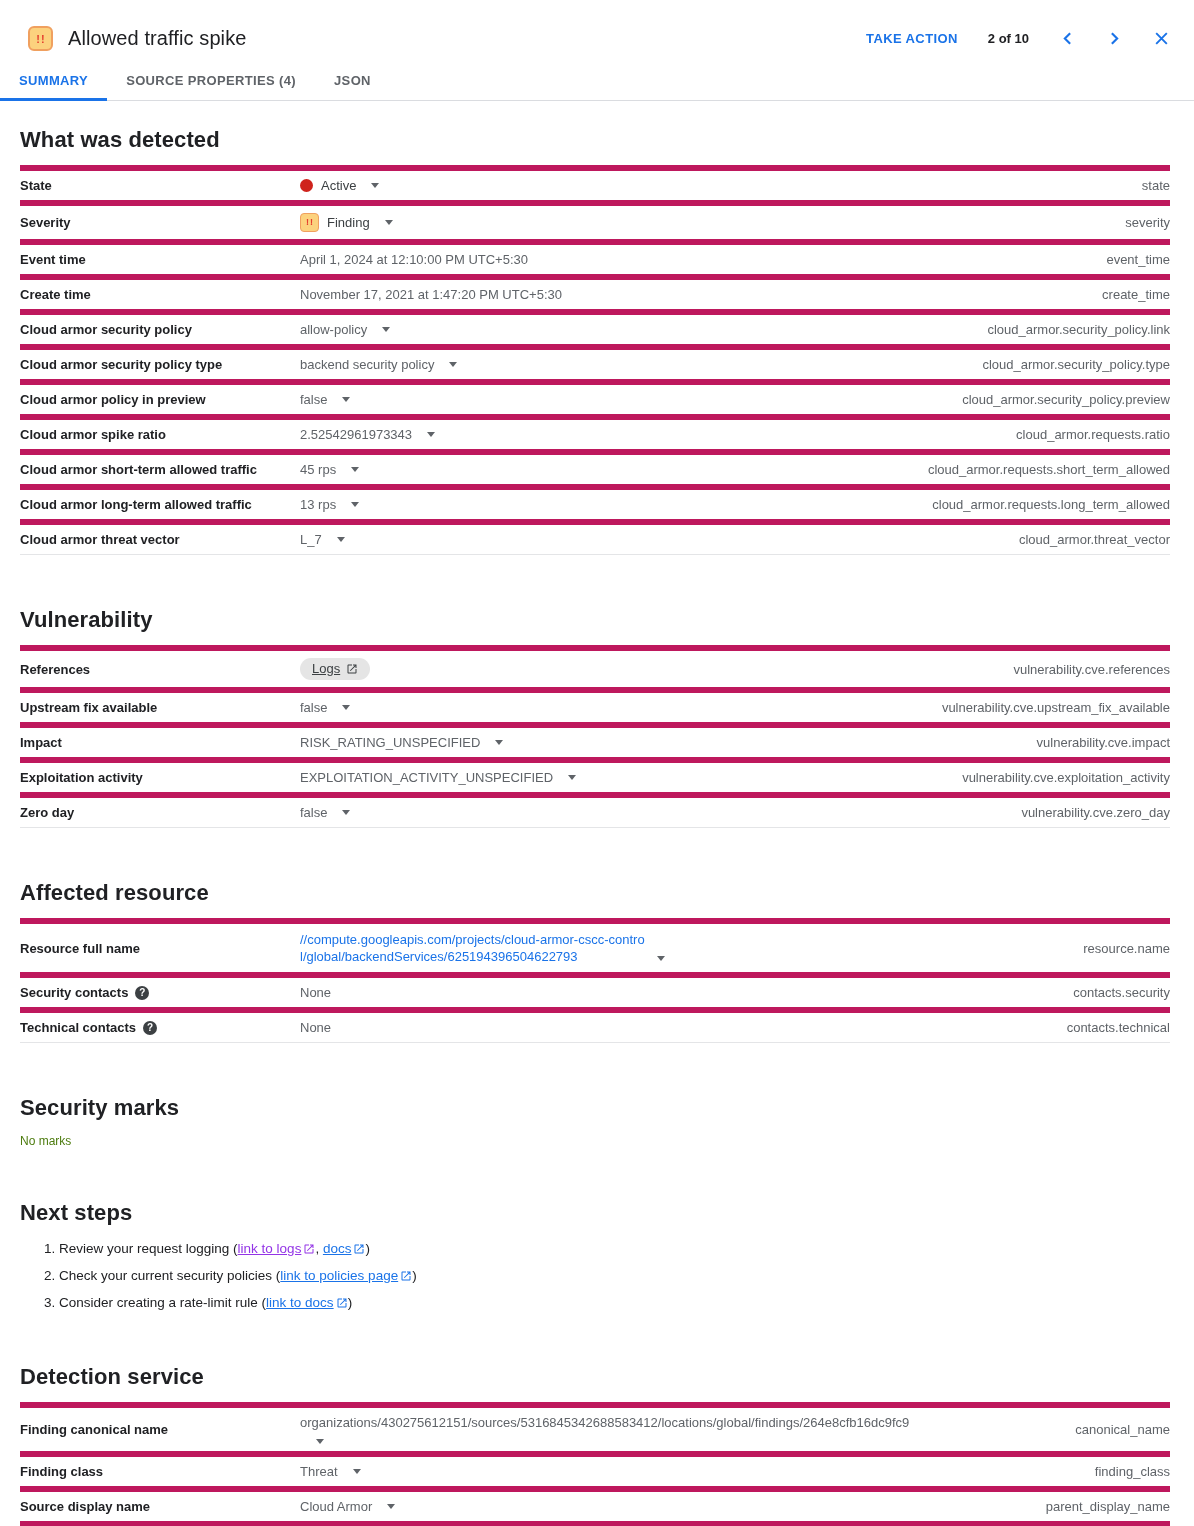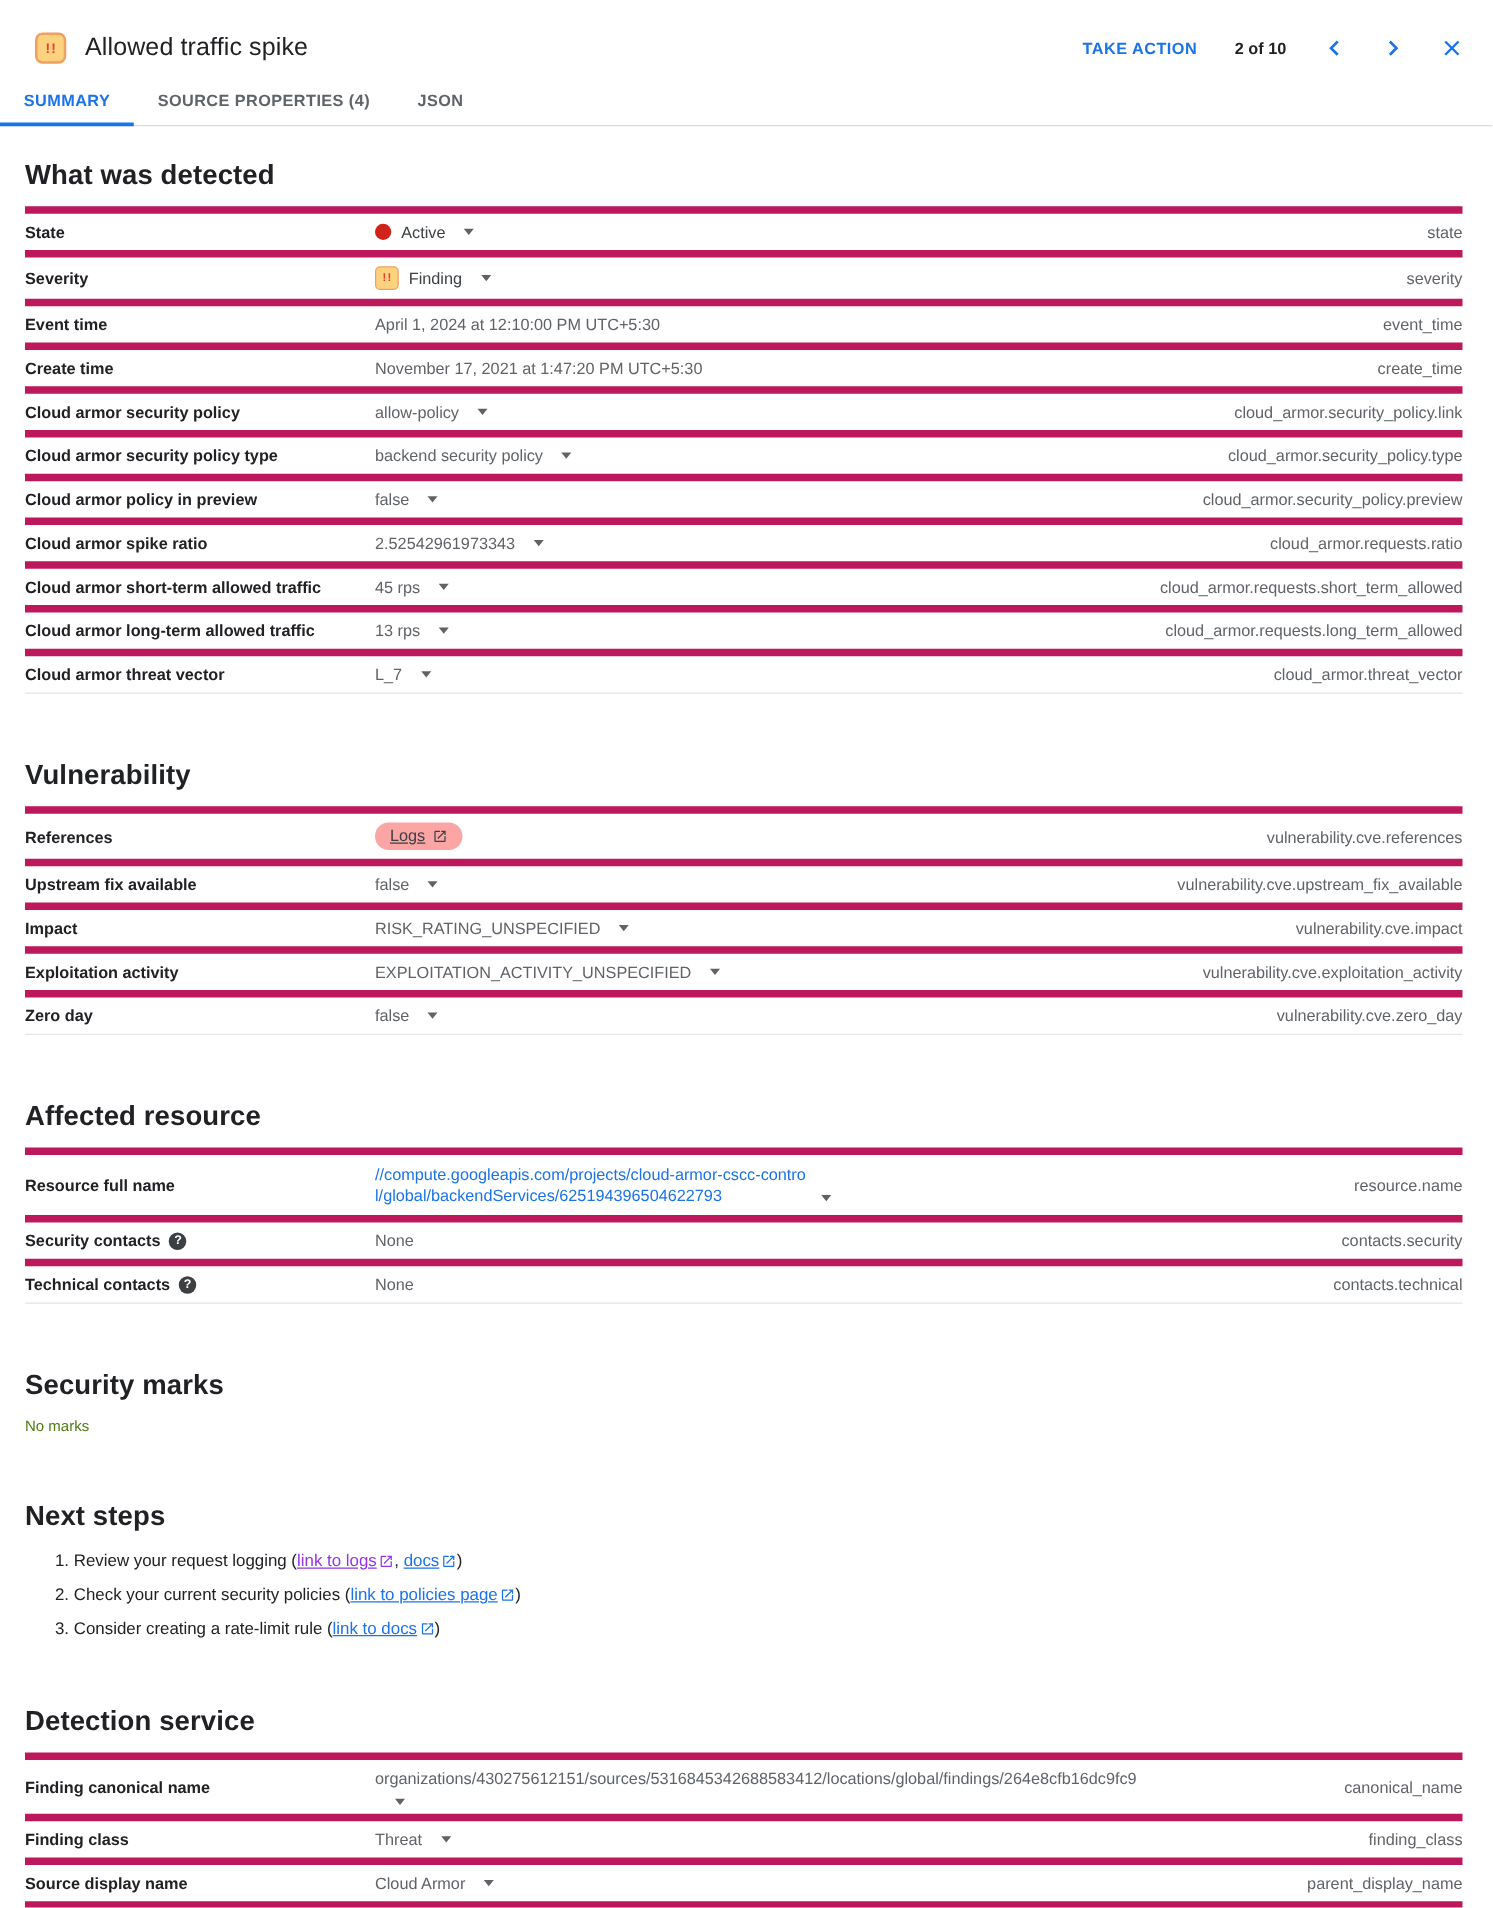--- a/index.html
+++ b/index.html
@@ -37,21 +37,21 @@
   .row-path { flex:0 0 auto; margin-left:16px; color:#5f6368; line-height:15px; }
 
   .caret { width:0; height:0; border-left:4.5px solid transparent; border-right:4.5px solid transparent;
     border-top:5px solid #5f6368; display:inline-block; margin-left:15px; cursor:pointer; }
   .caret-break { flex-basis:100%; height:0; }
   .caret.on-break { margin-left:16px; margin-top:9px; }
 
   .state-dot { width:13px; height:13px; border-radius:50%; background:#cf231c; display:inline-block; margin-right:8px; flex:0 0 auto; }
   .val-dark { color:#3c4043; }
 
-  .chip { display:inline-flex; align-items:center; gap:4px; background:#fca5a5; border-radius:12px;
+  .chip { display:inline-flex; align-items:center; gap:4px; background:#e5e5e5; border-radius:12px;
     padding:3px 12px 4px; color:#3c4043; text-decoration:underline; font-size:13px; cursor:pointer; }
   .value-link { color:#1a73e8; max-width:345px; word-break:break-all; line-height:17px; text-decoration:none; }
   .linkline { display:flex; align-items:flex-end; }
   .linkline .caret { margin-left:12px; margin-bottom:4px; }
 
   .help { width:14px; height:14px; border-radius:50%; background:#3c4043; color:#fff; font-size:10px; font-weight:700;
     display:inline-flex; align-items:center; justify-content:center; cursor:pointer; flex:0 0 auto; }
 
   .note { margin-top:13px; font-size:12px; color:#4d7c0f; }
 

